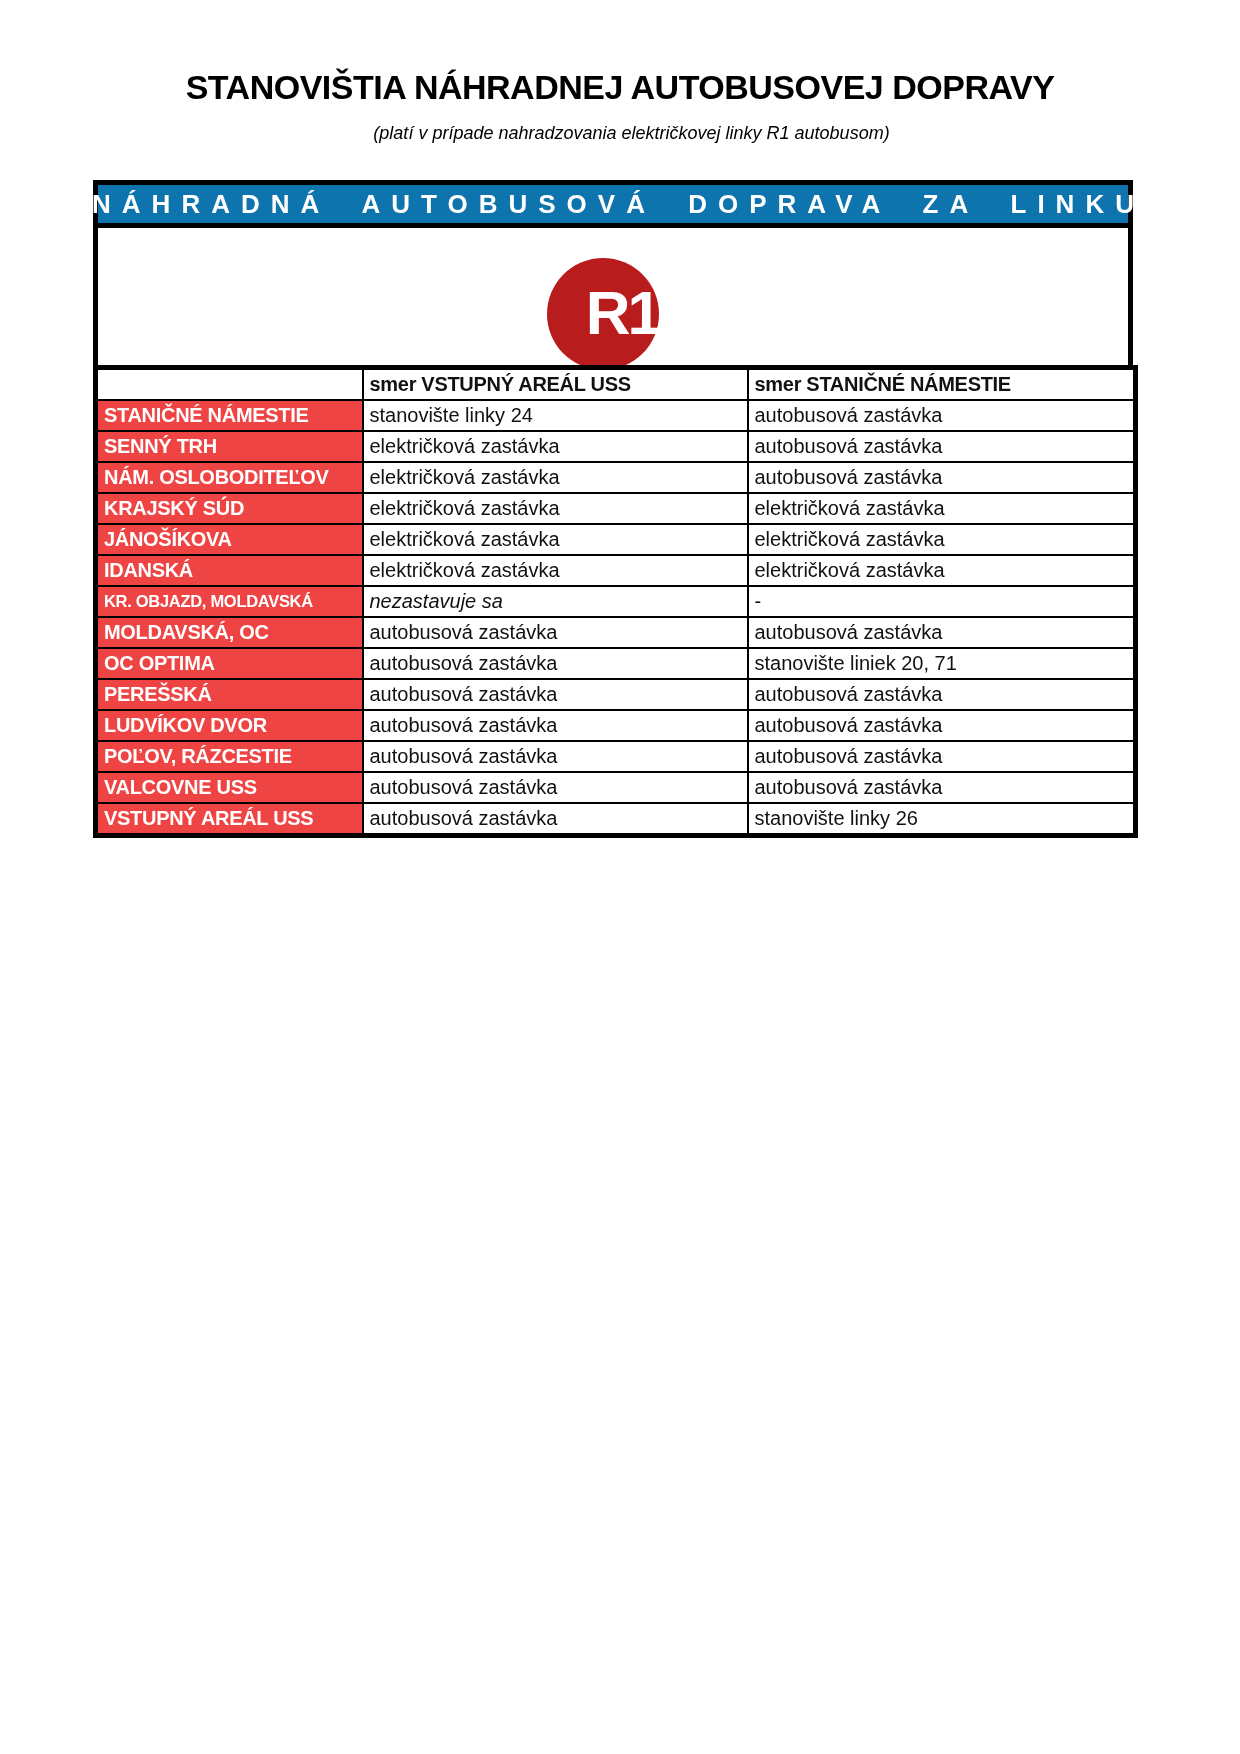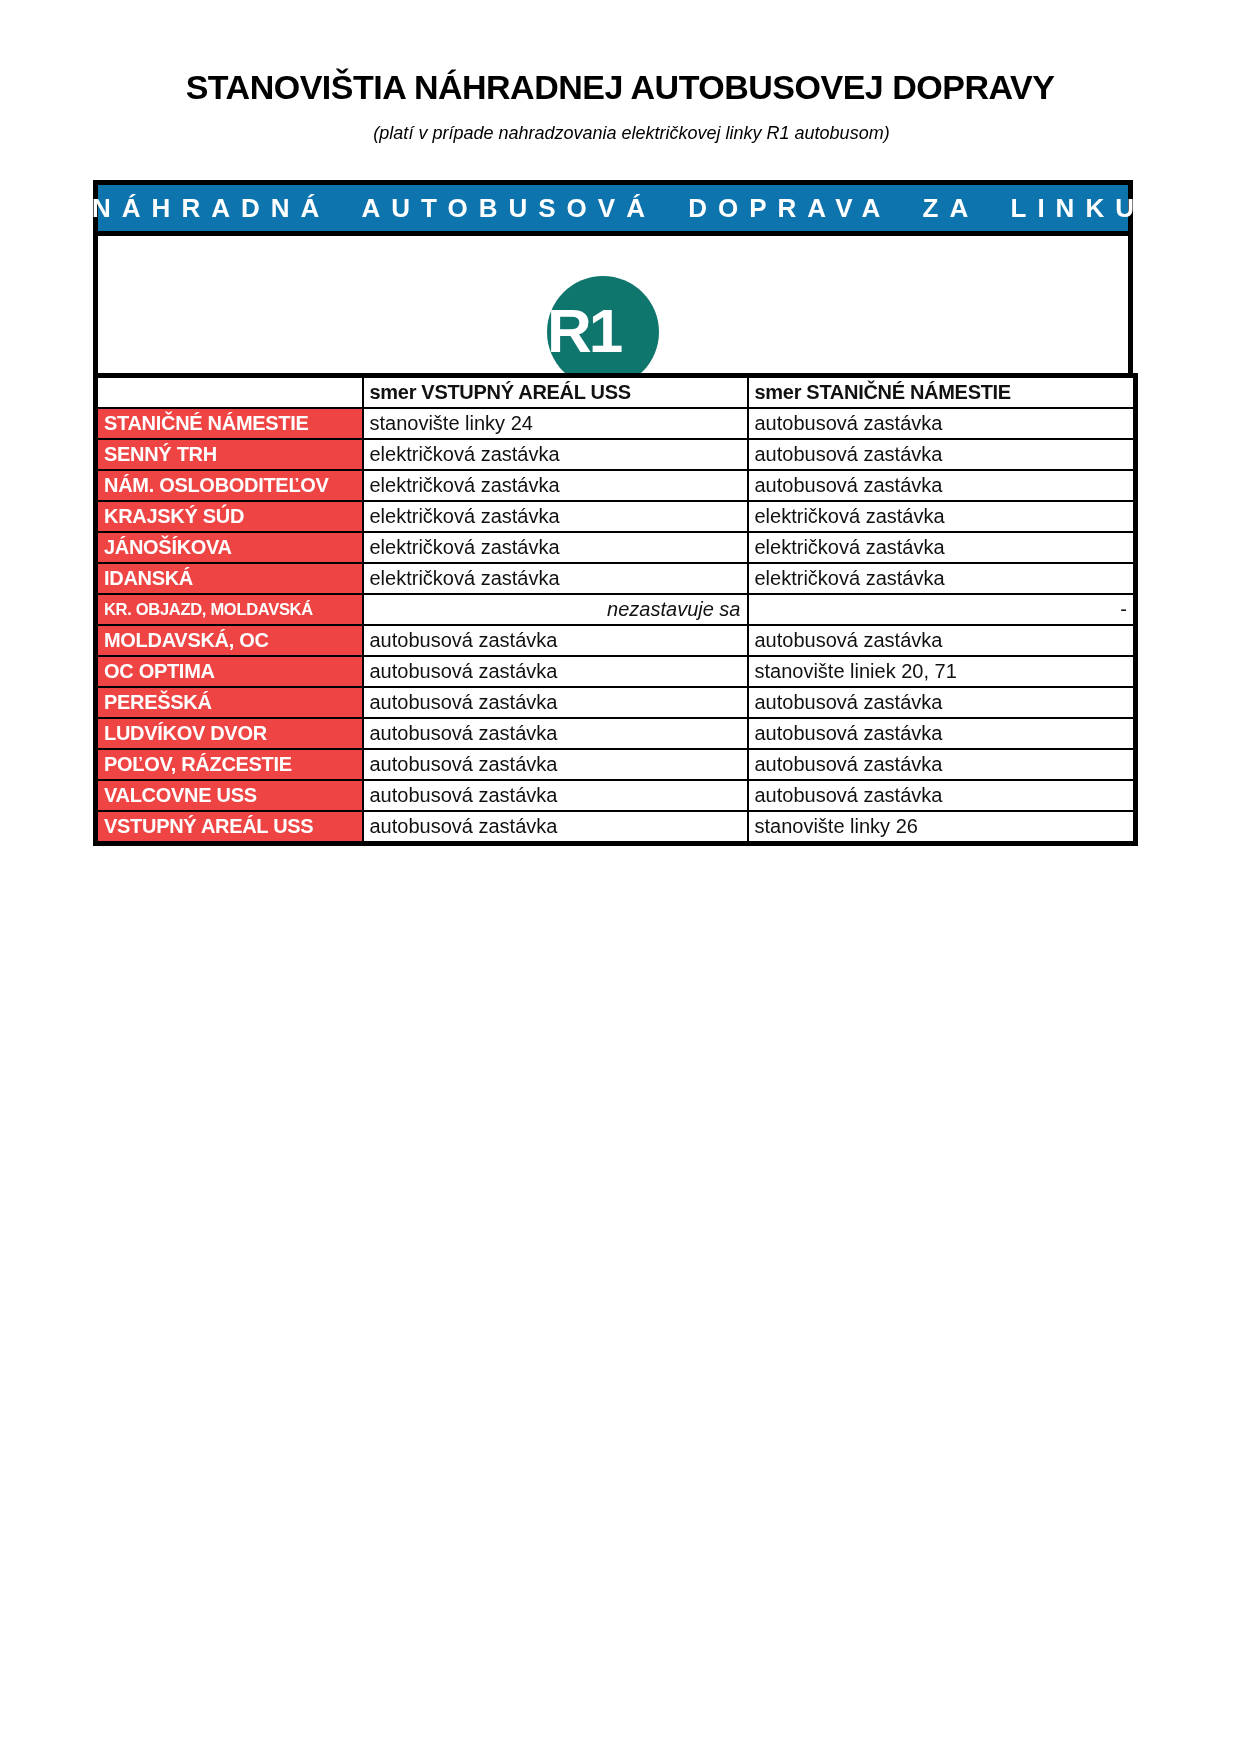--- a/index.html
+++ b/index.html
@@ -25,43 +25,43 @@
     padding-left: 24px;
   }
   .sheet {
     width: 1040px;
     margin: 36px 0 0 93px;
   }
   .banner {
     box-sizing: border-box;
     border: 5px solid #000;
     background: #0E74AD;
-    height: 56px;
+    height: 48px;
     display: flex; align-items: center; justify-content: center;
   }
   .banner-text {
     color: #fff; font-weight: 700; font-size: 26px;
     letter-spacing: 11px; word-spacing: 14px;
     white-space: nowrap;
     padding-left: 11px; 
   }
   .logo-box {
     box-sizing: border-box;
     border-left: 5px solid #000; border-right: 5px solid #000;
     height: 137px;
     background: #fff;
     display: flex; justify-content: center; align-items: flex-end;
     overflow: visible;
   }
   .logo-circle {
     width: 112px; height: 112px;
     border-radius: 50%;
-    background: #0f766e;
-    display: flex; align-items: center; justify-content: flex-start;
-    position: relative; left: -10px; top: 15px;
+    background: #b91c1c;
+    display: flex; align-items: center; justify-content: flex-end;
+    position: relative; left: -10px; top: 5px;
     z-index: 1;
   }
   .logo-circle span {
     color: #fff; font-weight: 800; font-size: 62px;
     letter-spacing: -3px;
     transform: translateY(-2px);
   }
   table.stops {
     border-collapse: collapse;
     table-layout: fixed;
@@ -83,21 +83,21 @@
   table.stops th.corner { background: #fff; }
   td.stop, th.corner { border-right-width: 3px; }
   td.stop {
     background: #ef4444;
     color: #fff; font-weight: 700; font-size: 20px;
     letter-spacing: -0.3px;
     padding-left: 8px;
   }
   td.val { font-size: 20px; padding-left: 9px; color: #111; }
   .small { font-size: 16.5px !important; letter-spacing: -0.4px; }
-  td.center { text-align: right; padding-left: 6px; }
+  td.center { text-align: left; padding-left: 6px; }
   td.italic { font-style: italic; }
 </style>
 </head>
 <body>
 
 <h1 class="page-title">STANOVIŠTIA NÁHRADNEJ AUTOBUSOVEJ DOPRAVY</h1>
 <p class="page-subtitle">(platí v prípade nahradzovania električkovej linky R1 autobusom)</p>
 
 <div class="sheet">
 

